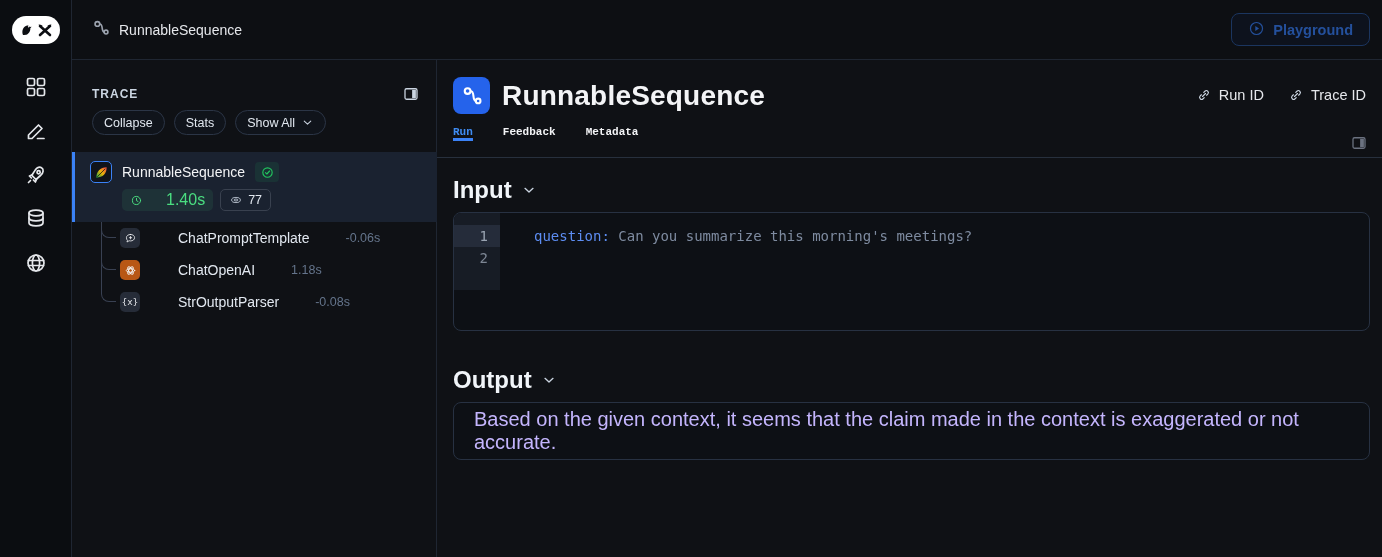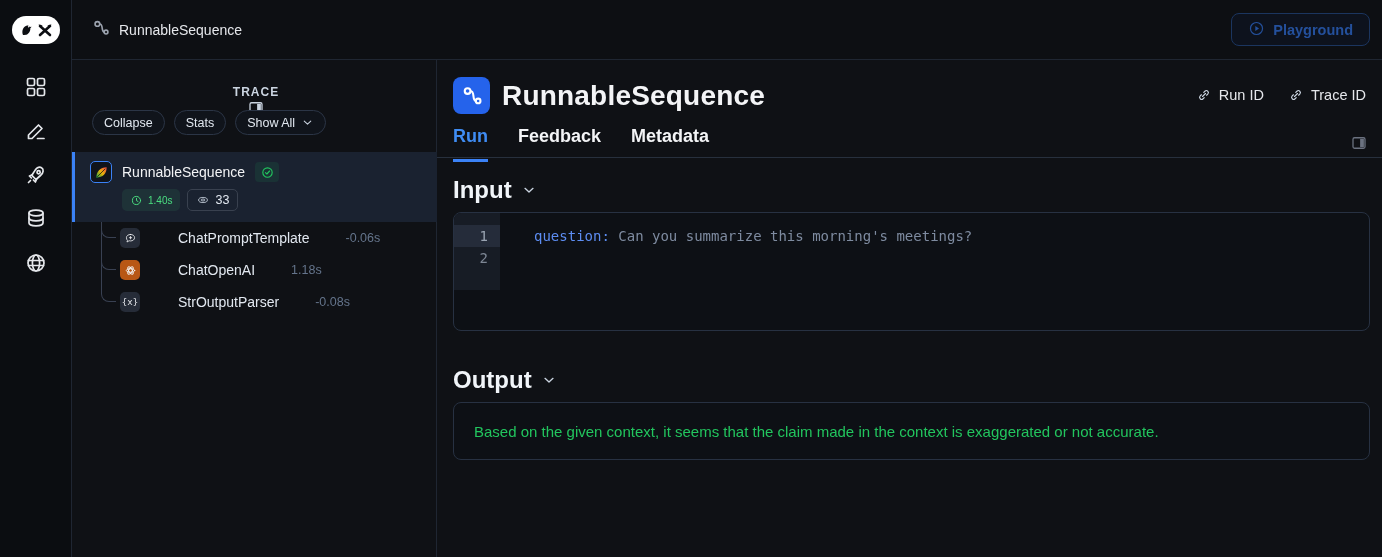--- a/index.html
+++ b/index.html
@@ -17,35 +17,35 @@
   .topbar { position:absolute; left:72px; top:0; width:1310px; height:60px; background:#0d0f13; border-bottom:1px solid #1f2632; display:flex; align-items:center; }
   .crumb { display:flex; align-items:center; gap:9px; margin-left:20px; }
   .crumb svg { width:18px; height:18px; stroke:#9ca3af; fill:none; stroke-width:1.8; }
   .crumb-label { font-size:14px; color:#e5e7eb; }
   .playground-btn { position:absolute; right:12px; top:13px; height:33px; display:flex; align-items:center; gap:8px; padding:0 16px; border:1px solid #1b355f; border-radius:8px; background:rgba(29,78,216,0.05); color:#24509c; font-size:14.5px; font-weight:600; cursor:default; }
   .playground-btn svg { width:17px; height:17px; stroke:#24509c; fill:none; stroke-width:1.7; }
   .playground-btn svg .tri { fill:#24509c; stroke:none; }
 
   
   .trace-panel { position:absolute; left:72px; top:60px; width:365px; height:497px; background:#0f1115; border-right:1px solid #1f2632; }
-  .trace-head { position:absolute; left:20px; top:25px; right:16px; display:flex; align-items:center; justify-content:space-between;flex-direction:column; }
+  .trace-head { position:absolute; left:20px; top:25px; right:16px; display:flex; align-items:center; justify-content:space-between; }
   .trace-title { font-size:12px; letter-spacing:1px; color:#cbd5e1; font-weight:600; }
   .panel-toggle { width:18px; height:18px; cursor:pointer; }
   .trace-btns { position:absolute; left:20px; top:50px; display:flex; gap:9px; }
   .pill-btn { display:flex; align-items:center; gap:6px; height:25px; padding:0 11px; border:1px solid #2b3546; border-radius:13px; background:#10141b; color:#e2e8f0; font-size:12.5px; cursor:pointer; }
   .pill-btn svg { width:13px; height:13px; stroke:#cbd5e1; fill:none; stroke-width:2; stroke-linecap:round; stroke-linejoin:round; }
 
   .root-row { position:absolute; left:0; top:92px; width:365px; height:70px; background:#1a2230; border-left:3px solid #3b82f6; cursor:pointer; }
   .root-line1 { position:absolute; left:15px; top:9px; display:flex; align-items:center; gap:10px; }
   .root-icon { width:22px; height:22px; border:1.5px solid #3b82f6; border-radius:5px; background:#10141b; display:flex; align-items:center; justify-content:center; }
   .root-name { font-size:14px; color:#f3f4f6; }
   .status-ok { display:flex; align-items:center; justify-content:center; width:24px; height:20px; border-radius:4px; background:rgba(34,197,94,0.10); }
   .status-ok svg { width:15px; height:15px; stroke:#22c55e; fill:none; stroke-width:1.8; stroke-linecap:round; stroke-linejoin:round; }
   .root-line2 { position:absolute; left:47px; top:37px; display:flex; gap:7px; }
-  .latency-badge { display:flex; align-items:center; gap:5px; height:22px; padding:0 8px; border-radius:5px; background:rgba(74,222,128,0.09); color:#4ade80; font-size:10px; }
+  .latency-badge { display:flex; align-items:center; gap:23px; height:22px; padding:0 8px; border-radius:5px; background:rgba(74,222,128,0.09); color:#4ade80; font-size:16px; }
   .latency-badge svg { width:13px; height:13px; stroke:#4ade80; fill:none; stroke-width:1.8; stroke-linecap:round; }
   .token-badge { display:flex; align-items:center; gap:5px; height:22px; padding:0 8px; border-radius:5px; border:1px solid #39414f; color:#e2e8f0; font-size:12.5px; background:transparent; }
   .token-badge svg { width:14px; height:14px; stroke:#cbd5e1; fill:none; stroke-width:1.4; }
 
   .trunk { position:absolute; left:29px; top:162px; width:0; height:72px; border-left:1.5px solid #394152; }
   .elbow { position:absolute; left:29px; width:15px; height:12px; border-left:1.5px solid #394152; border-bottom:1.5px solid #394152; border-bottom-left-radius:8px; }
   .child-row { position:absolute; left:0; width:365px; height:32px; display:flex; align-items:center; cursor:pointer;gap:28px; }
   .child-icon { margin-left:48px; width:20px; height:20px; border-radius:5px; display:flex; align-items:center; justify-content:center; background:#262c38; flex:0 0 auto; }
   .child-icon.openai { background:#b85715; }
   .child-icon svg { width:13px; height:13px; stroke:#f3f4f6; fill:none; stroke-width:1.5; stroke-linecap:round; stroke-linejoin:round; }
@@ -58,21 +58,21 @@
   .main-head { position:absolute; left:16px; top:17px; display:flex; align-items:center; gap:12px; }
   .seq-icon-big { width:37px; height:37px; border-radius:8px; background:#2563eb; display:flex; align-items:center; justify-content:center; }
   .seq-icon-big svg { width:22px; height:22px; stroke:#fff; fill:none; stroke-width:1.9; }
   .main-title { font-size:28px; font-weight:700; color:#f3f4f6; letter-spacing:0.2px; }
   .id-links { position:absolute; right:16px; top:27px; display:flex; gap:24px; }
   .id-link { display:flex; align-items:center; gap:7px; font-size:14.5px; color:#e5e7eb; cursor:pointer; }
   .id-link svg { width:16px; height:16px; stroke:#cbd5e1; fill:none; stroke-width:1.7; stroke-linecap:round; }
 
   .tabbar-border { position:absolute; left:0; top:97px; width:945px; border-bottom:1px solid #27303d; }
   .tabs { position:absolute; left:16px; top:66px; display:flex; gap:30px; }
-  .tab { font-size:18px; font-weight:600; color:#f3f4f6; padding-bottom:12px; cursor:pointer; }
+  .tab { font-size:11px; font-weight:600; color:#f3f4f6; cursor:pointer;font-family:Liberation Mono, monospace; }
   .tab.active { color:#3f8cf3; border-bottom:3px solid #3b82f6; }
   .main-toggle { position:absolute; right:14px; top:74px; width:18px; height:18px; cursor:pointer; }
 
   .section-head { position:absolute; left:16px; display:flex; align-items:center; gap:9px; }
   .section-title { font-size:24px; font-weight:700; color:#f1f5f9; }
   .section-head svg { width:16px; height:16px; stroke:#cbd5e1; fill:none; stroke-width:2; stroke-linecap:round; stroke-linejoin:round; cursor:pointer; }
 
   .input-card { position:absolute; left:16px; top:152px; width:917px; height:119px; border:1px solid #273142; border-radius:8px; background:#0d1015; overflow:hidden; }
   .code-area { position:absolute; left:0; top:0; right:0; bottom:42px; font-family:"DejaVu Sans Mono", monospace; font-size:14px; }
   .code-line { display:flex; height:22px; line-height:22px; }
@@ -82,21 +82,21 @@
   .gutter-pad-top { position:absolute; left:0; top:0; width:46px; height:12px; background:#171c25; }
   .gutter-pad-bottom { position:absolute; left:0; top:56px; width:46px; height:21px; background:#171c25; }
   .code-text { padding-left:18px; white-space:pre;margin-left:16px; }
   .code-key { color:#5d8df2; }
   .code-val { color:#7e8ba0; }
   .card-footer { position:absolute; left:0; bottom:0; right:0; height:42px; border-top:1px solid #1d2531; display:flex; align-items:center; padding-left:16px; }
   .format-select { display:flex; align-items:center; gap:6px; color:#98a2b3; font-size:12.5px; font-weight:600; letter-spacing:0.4px; cursor:pointer; }
   .format-select svg { width:13px; height:13px; stroke:#98a2b3; fill:none; stroke-width:1.8; stroke-linecap:round; stroke-linejoin:round; }
 
   .output-card { position:absolute; left:16px; top:342px; width:917px; height:58px; border:1px solid #273142; border-radius:8px; background:#0d1015; display:flex; align-items:center; padding:0 20px; }
-  .output-text { font-size:15px; color:#22c55e; }
+  .output-text { font-size:20px; color:#c4b5fd; }
 </style>
 </head>
 <body>
 
 <div class="app">
 
   <div class="rail">
     <div class="logo-pill">
       <svg viewBox="0 0 48 28" width="48" height="28">
         <rect x="0" y="0" width="48" height="28" rx="14" fill="#ffffff"></rect>
@@ -226,21 +226,21 @@
               <circle cx="12" cy="12" r="7.5"></circle>
               <polyline points="12,8 12,12.3 14.8,13.8"></polyline>
             </svg>
           <span>1.40s</span>
         </span>
         <span class="token-badge">
           <svg viewBox="0 0 24 24">
               <ellipse cx="12" cy="12" rx="7.5" ry="4.4"></ellipse>
               <ellipse cx="12" cy="12" rx="3.3" ry="1.7"></ellipse>
             </svg>
-          <span>33</span>
+          <span>77</span>
         </span>
       </div>
     </div>
 
     <div class="trunk"></div>
     <div class="elbow" style="top:166px"></div>
     <div class="elbow" style="top:198px"></div>
     <div class="elbow" style="top:230px"></div>
 
     <div class="child-row" style="top:162px">

